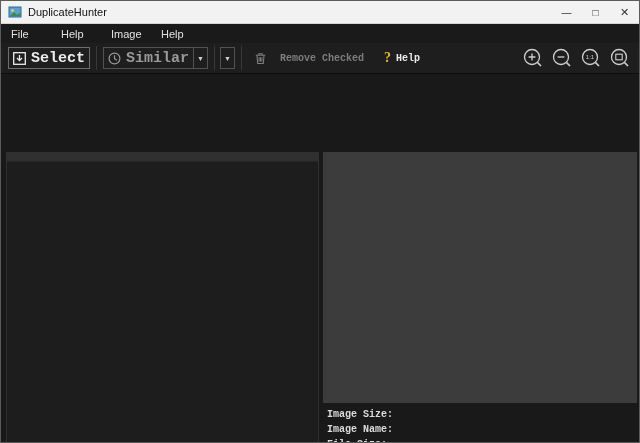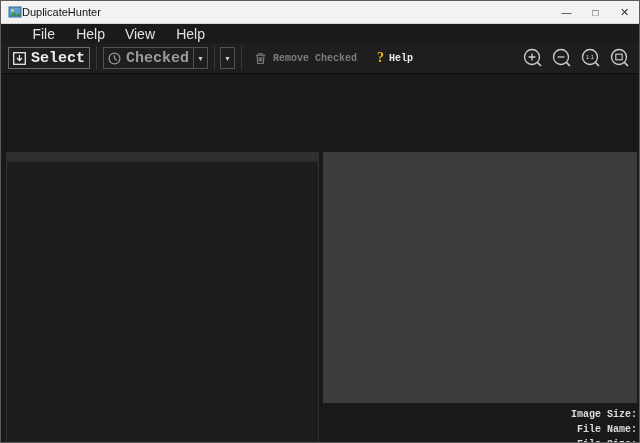--- a/index.html
+++ b/index.html
@@ -18,40 +18,40 @@
 
   
   .titlebar {
     position: absolute; left: 0; top: 0; right: 0; height: 23px;
     background: #f2f2f2;
     display: flex; align-items: center;
     border-bottom: 1px solid #d5d5d5;
   }
   .app-icon { margin-left: 7px; width: 14px; height: 14px; display: inline-flex; }
   .win-title {
-    font-size: 11px; color: #111;
+    margin-left: 6px; font-size: 11px; color: #111;
   }
   .win-controls { margin-left: auto; display: flex; height: 100%; }
   .win-btn {
     width: 29px; height: 100%;
     display: flex; align-items: center; justify-content: center;
     font-size: 10px; color: #333; cursor: default;
   }
   .win-btn.close { font-size: 11px; }
 
   
   .menubar {
     position: absolute; left: 0; top: 23px; right: 0; height: 19px;
     background: #1a1a1a;
     display: flex; align-items: center;
     padding-left: 4px;
   }
   .menu-item {
-    color: #e2e2e2; font-size: 14px;
-    padding: 2px 0; width: 50px; text-align: right; padding-left: 6px;
+    color: #e2e2e2; font-size: 11px;
+    padding: 2px 0; width: 50px; text-align: left; padding-left: 6px;
   }
 
   
   .toolbar {
     position: absolute; left: 0; top: 42px; right: 0; height: 31px;
     background: #1e1e1e;
     border-bottom: 1px solid #0c0c0c;
     display: flex; align-items: center;
     padding: 0 8px 0 7px;
     font-family: "Liberation Mono", "DejaVu Sans Mono", monospace;
@@ -67,21 +67,21 @@
     cursor: default; white-space: nowrap;
   }
   .tb-btn.dim { border-color: #525252; color: #9a9a9a; }
   .tb-drop {
     height: 22px; width: 15px; margin-left: -1px;
     display: inline-flex; align-items: center; justify-content: center;
     background: transparent; border: 1px solid #525252;
     color: #cfcfcf; font-size: 7px; cursor: default;
   }
   .tb-flat {
-    height: 22px; display: inline-flex; align-items: center; gap: 6px;
+    height: 22px; display: inline-flex; align-items: center; gap: 13px;
     padding: 0 6px; border: none; background: transparent;
     color: #7d7d7d; font-family: inherit; font-weight: bold; font-size: 10px;
     cursor: default; white-space: nowrap;
   }
   .tb-sep {
     width: 1px; height: 24px; background: #383838; margin: 0 6px;
   }
   .group { display: inline-flex; }
   .help-box {
     display: inline-flex; align-items: center; gap: 5px;
@@ -110,21 +110,21 @@
     position: absolute; left: 322px; top: 78px; width: 314px; height: 359px;
   }
   .preview {
     width: 100%; height: 251px; background: #3c3c3c;
   }
   .info-panel {
     padding: 4px 0 0 4px;
     font-family: "Liberation Mono", "DejaVu Sans Mono", monospace;
     font-weight: bold; font-size: 10px; color: #dcdcdc;
   }
-  .info-row { height: 15px; line-height: 15px; white-space: nowrap; text-align: right; }
+  .info-row { height: 15px; line-height: 15px; white-space: nowrap; }
 </style>
 </head>
 <body>
 
 <div class="window">
 
   <div class="titlebar">
     <span class="app-icon">
       <svg width="14" height="14" viewBox="0 0 14 14">
         <rect x="1" y="2" width="12" height="10" fill="#5ba0d0" stroke="#2a6a9a" stroke-width="1"></rect>
@@ -136,21 +136,21 @@
     <div class="win-controls">
       <div class="win-btn">—</div>
       <div class="win-btn">□</div>
       <div class="win-btn close">✕</div>
     </div>
   </div>
 
   <div class="menubar">
     <span class="menu-item">File</span>
     <span class="menu-item">Help</span>
-    <span class="menu-item">View</span>
+    <span class="menu-item">Image</span>
     <span class="menu-item">Help</span>
   </div>
 
   <div class="toolbar">
 
     <button class="tb-btn">
       <span style="display:inline-flex;">
         <svg width="13" height="13" viewBox="0 0 13 13">
           <rect x="0.7" y="0.7" width="11.6" height="11.6" fill="none" stroke="#ececec" stroke-width="1.3"></rect>
           <path d="M6.5 3 V8.2 M4 6 L6.5 8.6 L9 6" fill="none" stroke="#ececec" stroke-width="1.3"></path>
@@ -162,21 +162,21 @@
     <div class="tb-sep"></div>
 
     <div class="group">
       <button class="tb-btn dim">
         <span style="display:inline-flex;">
           <svg width="13" height="13" viewBox="0 0 13 13">
             <circle cx="6.5" cy="6.5" r="5.4" fill="none" stroke="#9a9a9a" stroke-width="1.2"></circle>
             <path d="M6.5 3.3 V6.7 L9 8.3" fill="none" stroke="#9a9a9a" stroke-width="1.2"></path>
           </svg>
         </span>
-        <span>Checked</span>
+        <span>Similar</span>
       </button>
       <button class="tb-drop">▼</button>
     </div>
 
     <div class="tb-sep"></div>
 
     <div class="group">
       <button class="tb-drop">▼</button>
     </div>
 
@@ -232,20 +232,20 @@
 
   <div class="content-bg">
     <div class="left-panel">
       <div class="list-header"></div>
     </div>
 
     <div class="right-panel">
       <div class="preview"></div>
       <div class="info-panel">
         <div class="info-row">Image Size:</div>
-        <div class="info-row">File Name:</div>
+        <div class="info-row">Image Name:</div>
         <div class="info-row">File Size:</div>
 
       </div>
     </div>
   </div>
 
 </div>
 
 </body></html>

